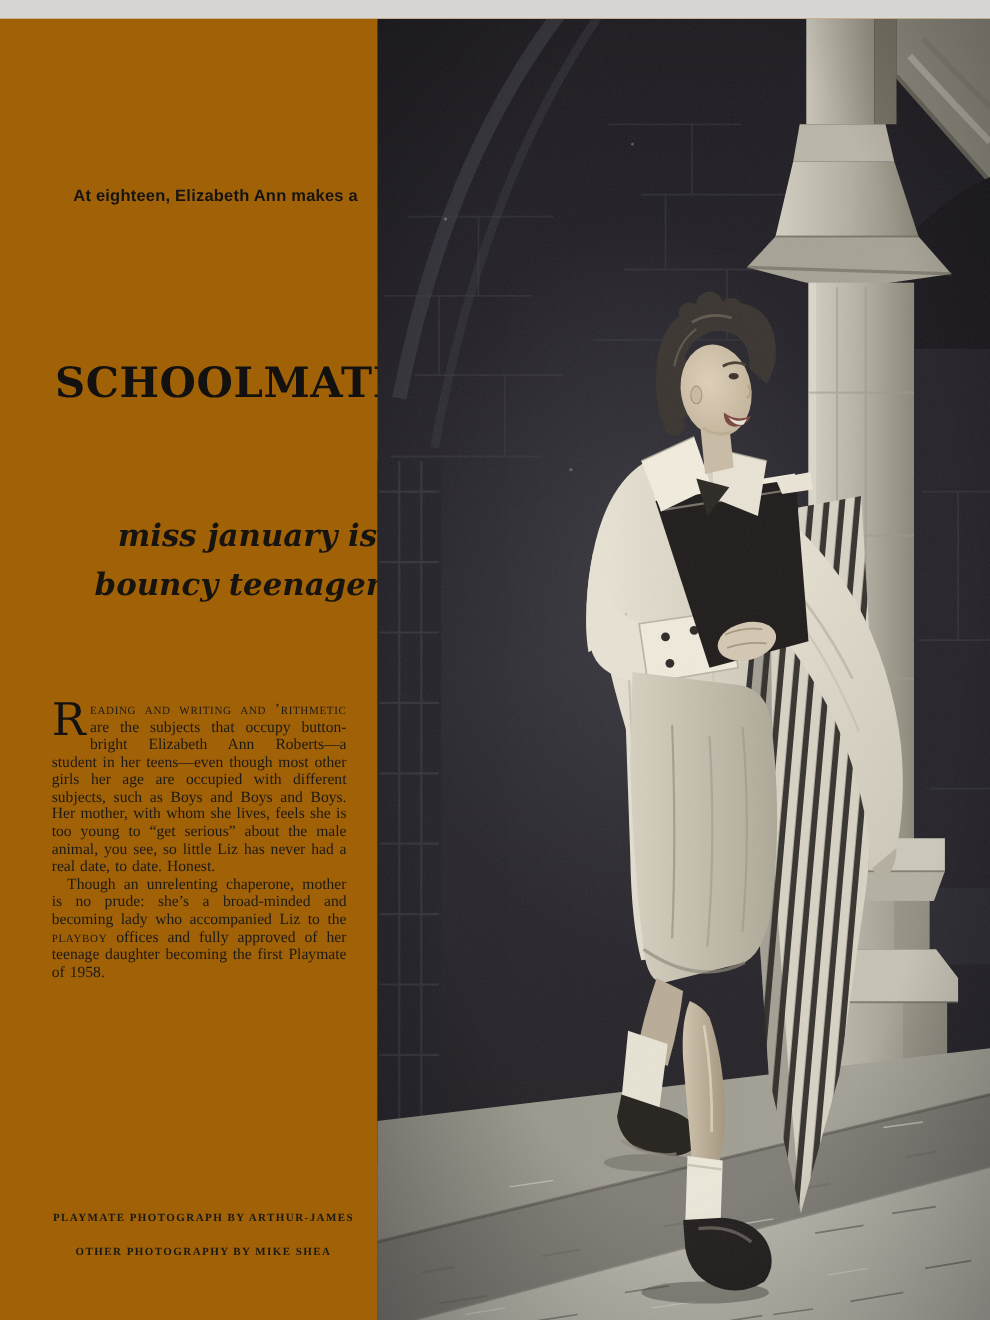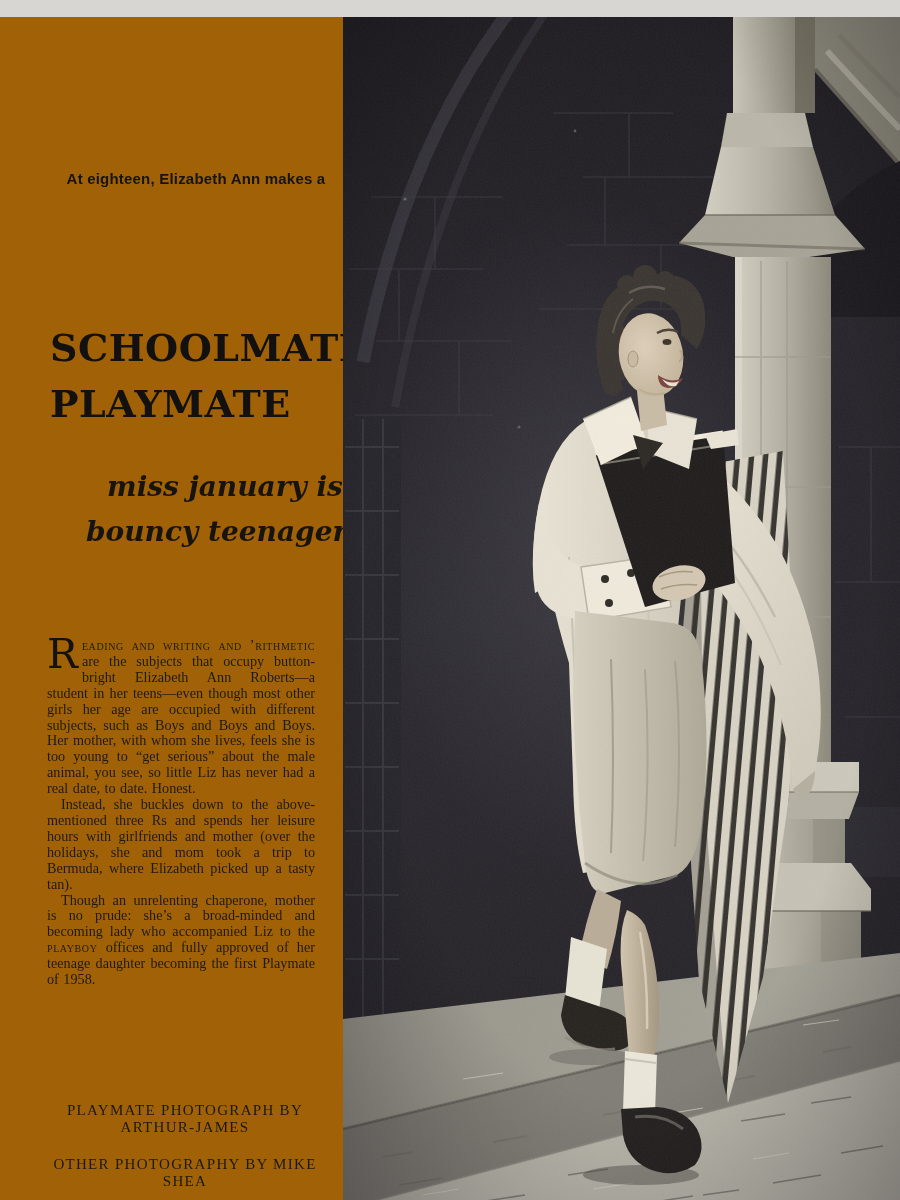--- a/index.html
+++ b/index.html
@@ -17,48 +17,46 @@
   .subtitle .s1{display:block;padding-left:21px;}
   .subtitle .s2{display:block;}
   .article{position:absolute;left:47px;top:621px;width:268px;font-size:14.2px;
            line-height:15.9px;text-align:justify;color:#1d1a16;word-spacing:1px;}
   .article p{margin:0;}
   .article p+p{text-indent:14px;}
   .dropcap{float:left;font-family:"DejaVu Serif",serif;font-size:41px;line-height:31px;
            padding:1px 4px 0 0;color:#141210;}
   .smallcaps,.brand{font-variant:small-caps;letter-spacing:.6px;}
   .credits{position:absolute;left:40px;top:1085px;width:290px;text-align:center;
-           font-weight:400;font-size:15px;letter-spacing:1.3px;color:#1b1916;}
+           font-weight:700;font-size:10px;letter-spacing:1.3px;color:#1b1916;}
   .credits .c2{margin-top:20px;}
   
   .photo{position:absolute;left:343px;top:0;width:557px;height:1200px;}
   .photo svg{display:block;}
 </style>
 </head>
 <body>
 
 <div class="page">
 
   <div class="caption">
     <span>At eighteen, Elizabeth Ann makes a</span><br>
   </div>
 
   <div class="headline">
     <span>SCHOOLMATE</span>
-    <span>PLAYMATE</span>
   </div>
 
   <div class="subtitle">
     <span class="s1">miss january is a</span>
     <span class="s2">bouncy teenager</span>
   </div>
 
   <div class="article">
     <p><span class="dropcap">R</span><span class="smallcaps">eading and writing and ’rithmetic</span><span> are the subjects that occupy button-bright Elizabeth Ann Roberts—a student in her teens—even though most other girls her age are occupied with different subjects, such as Boys and Boys and Boys. Her mother, with whom she lives, feels she is too young to “get serious” about the male animal, you see, so little Liz has never had a real date, to date. Honest.</span></p>
-    <p><span>Instead, she buckles down to the above-mentioned three Rs and spends her leisure hours with girlfriends and mother (over the holidays, she and mom took a trip to Bermuda, where Elizabeth picked up a tasty tan).</span></p>
     <p><span>Though an unrelenting chaperone, mother is no prude: she’s a broad-minded and becoming lady who accompanied Liz to the </span><span class="brand">playboy</span><span> offices and fully approved of her teenage daughter becoming the first Playmate of 1958.</span></p>
   </div>
 
   <div class="credits">
     <div class="c1">PLAYMATE PHOTOGRAPH BY ARTHUR-JAMES</div>
     <div class="c2">OTHER PHOTOGRAPHY BY MIKE SHEA</div>
   </div>
 
   <div class="photo" role="img" aria-label="Black-and-white photograph of Elizabeth Ann Roberts in a light coat with striped lining, carrying a dark portfolio of books, skipping down stone steps beneath a Gothic archway beside a tall stone pier.">
     <svg width="557" height="1200" viewBox="0 0 557 1200" xmlns="http://www.w3.org/2000/svg">

